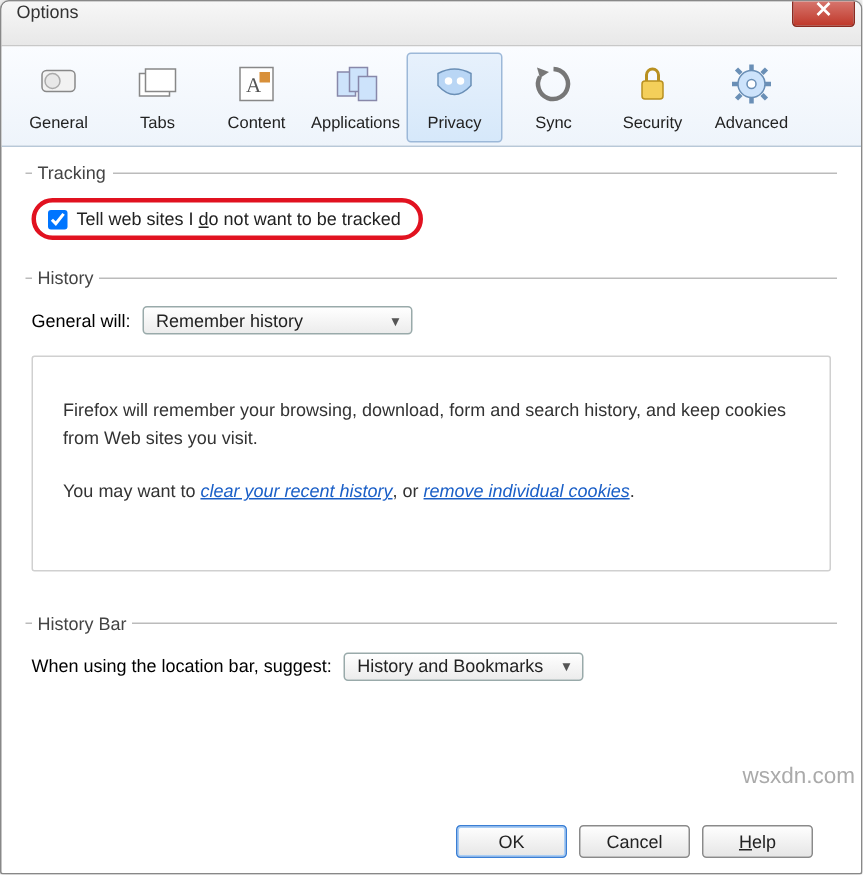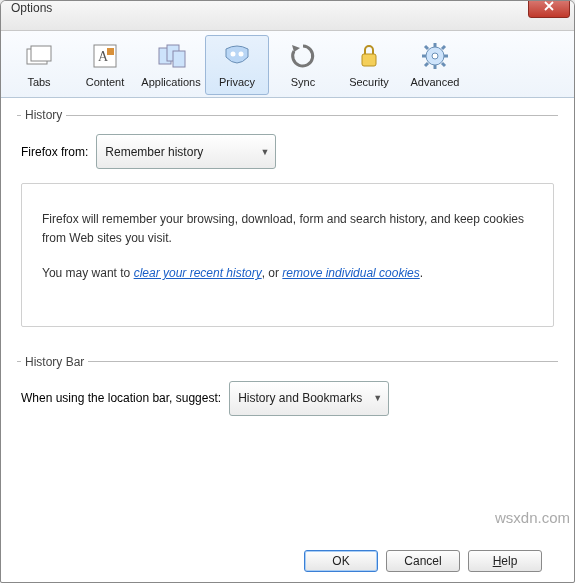--- a/index.html
+++ b/index.html
@@ -102,21 +102,21 @@
     }
     .dnt-label {
       font-size: 12px;
       color: #222;
     }
     .dnt-label .u { text-decoration: underline; }
     .row { display:flex; align-items:center; gap:8px; margin: 2px 0 8px 0; }
     .combo {
       display:inline-flex; align-items:center; justify-content:space-between;
       border:1px solid #9aa; background:linear-gradient(#fff,#ececec);
-      height:35px; padding:0 6px 0 8px; border-radius:3px; min-width:180px;
+      height:19px; padding:0 6px 0 8px; border-radius:3px; min-width:180px;
       font-size:12px; color:#222; cursor:pointer;
     }
     .combo .arrow { font-size:9px; color:#555; margin-left:10px;}
     .bigbox {
       border:1px solid #d0d0d0;
       border-radius:2px;
       padding: 26px 20px;
       margin: 14px 0 10px 0;
       font-size:12px;
       color:#333;
@@ -153,20 +153,29 @@
   <div class="titlebar">
     <span class="titlebar-title">Options</span>
     <div class="close-btn">
       <svg width="10" height="10" viewBox="0 0 10 10">
           <path d="M1 1 L9 9 M9 1 L1 9" stroke="#fff" stroke-width="1.8"></path>
         </svg>
     </div>
   </div>
 
   <div class="toolbar">
+    <div class="tool-item">
+      <span class="t-icon">
+        <svg width="30" height="30" viewBox="0 0 30 30">
+            <rect x="4" y="6" width="22" height="14" rx="3" fill="#f2f2f2" stroke="#888"></rect>
+            <circle cx="11" cy="13" r="5" fill="#e8e8e8" stroke="#aaa"></circle>
+          </svg>
+      </span>
+      <span>General</span>
+    </div>
     <div class="tool-item">
       <span class="t-icon">
         <svg width="30" height="30" viewBox="0 0 30 30">
             <rect x="3" y="8" width="20" height="15" fill="#fff" stroke="#888"></rect>
             <rect x="7" y="5" width="20" height="15" fill="#fff" stroke="#888"></rect>
           </svg>
       </span>
       <span>Tabs</span>
     </div>
     <div class="tool-item">
@@ -233,25 +242,32 @@
               <line x1="8" y1="22" x2="5" y2="25"></line>
             </g>
           </svg>
       </span>
       <span>Advanced</span>
     </div>
   </div>
 
   <div class="content">
 
+    <fieldset class="grp">
+      <legend>Tracking</legend>
+      <div class="highlight-ring">
+        <input type="checkbox" class="chk" checked="" style="">
+        <label class="dnt-label"><span>Tell web sites I </span><span class="u">d</span><span>o not want to be tracked</span></label>
+      </div>
+    </fieldset>
 
     <fieldset class="grp">
       <legend>History</legend>
       <div class="row">
-        <span>Firefox from:</span>
+        <span>General will:</span>
         <div class="combo">
           <span>Remember history</span>
           <span class="arrow">▼</span>
         </div>
       </div>
       <div class="bigbox">
         <p>Firefox will remember your browsing, download, form and search history, and keep cookies from Web sites you visit.</p>
         <p>
           <span>You may want to </span><a>clear your recent history</a><span>, or </span><a>remove individual cookies</a><span>.</span>
         </p>

